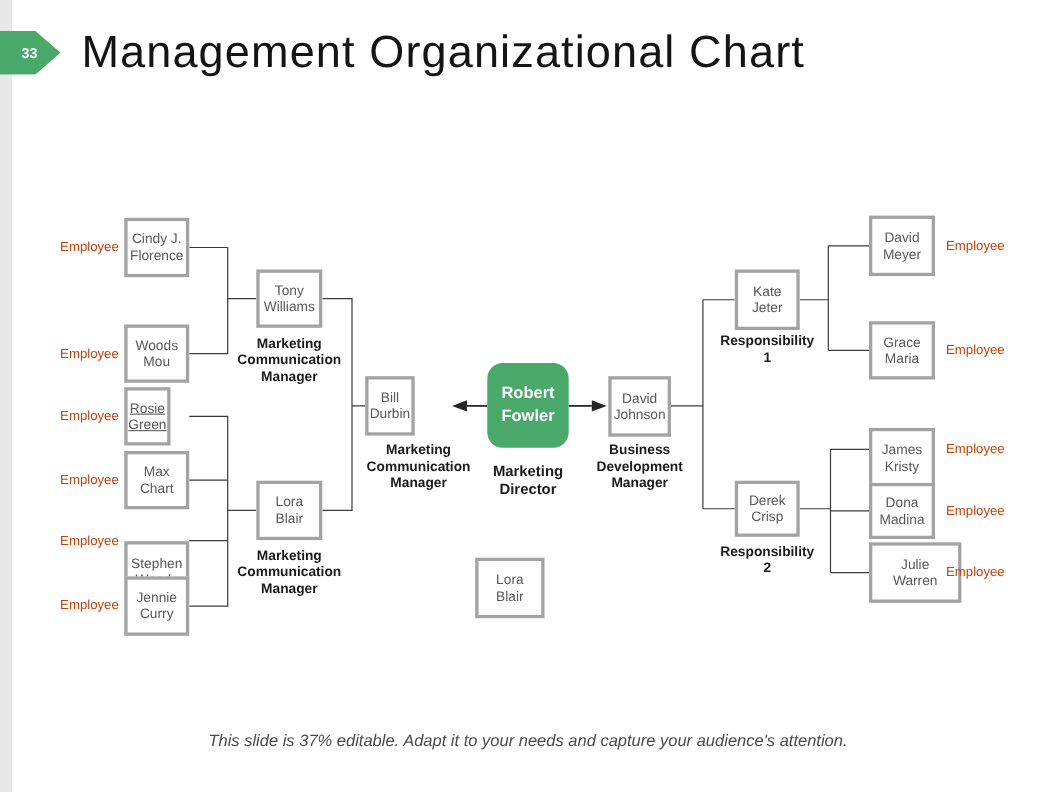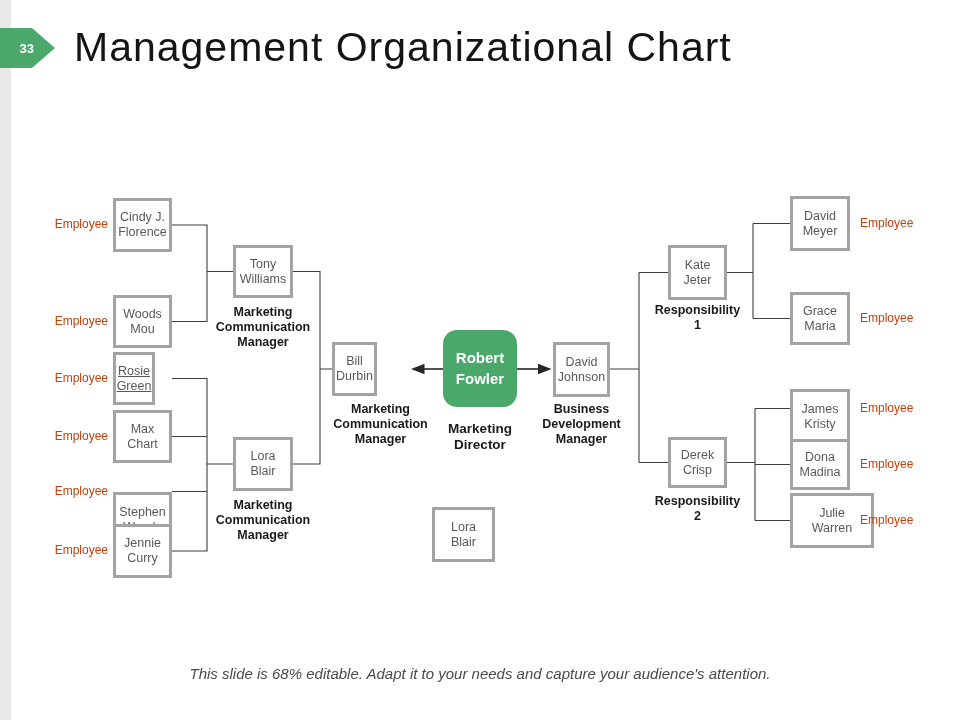--- a/index.html
+++ b/index.html
@@ -134,14 +134,14 @@
 Madina</div>
   <div class="node" style="left:790px;top:493px;width:84px;height:55px;">Julie
 Warren</div>
 
   <div class="emp r" style="top:216px;">Employee</div>
   <div class="emp r" style="top:311px;">Employee</div>
   <div class="emp r" style="top:401px;">Employee</div>
   <div class="emp r" style="top:457px;">Employee</div>
   <div class="emp r" style="top:513px;">Employee</div>
 
-  <div class="footer">This slide is 68% editable. Adapt it to your needs and capture your audience's attention.</div>
+  <div class="footer">This slide is 37% editable. Adapt it to your needs and capture your audience's attention.</div>
 </div>
 
 </body></html>

